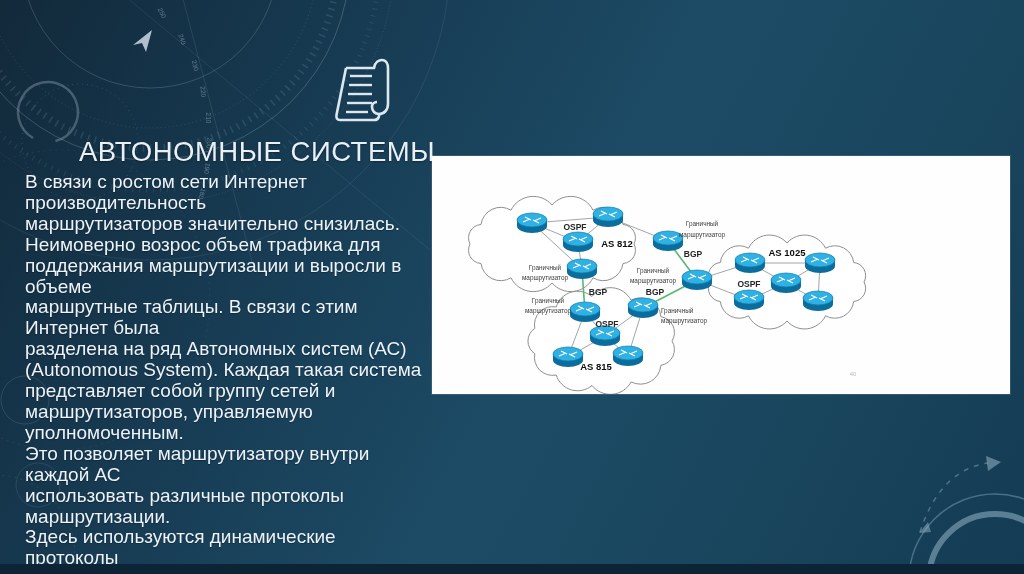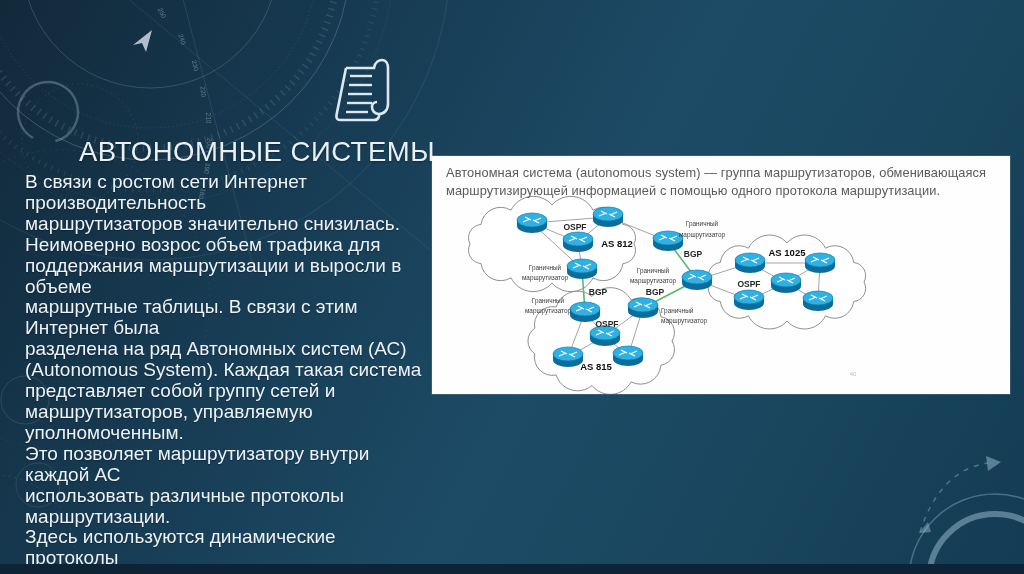--- a/index.html
+++ b/index.html
@@ -108,22 +108,20 @@
 маршрутизаторов, управляемую уполномоченным.
 Это позволяет маршрутизатору внутри каждой АС
 использовать различные протоколы маршрутизации.
 Здесь используются динамические протоколы
 маршрутизации, определяемые как класс ЮР-
 протоколов (IGP – Interior Gateway Protocol –
 внутренний шлюзовой протокол). К этому классу
 относятся протоколы RIP, IS-IS и т.д.</div>
 
 <div class="panel">
-  <div class="caption">Автономная система (autonomous system) — группа маршрутизаторов, обменивающаяся
-маршрутизирующей информацией с помощью одного протокола маршрутизации.</div>
   <svg id="diagram" viewBox="0 0 578 238">
       <path d="M202.0,88.0 A13.4,13.4 0 0 1 191.0,107.5 A19.9,19.9 0 0 1 161.0,121.8 A24.8,24.8 0 0 1 120.0,127.0 A24.8,24.8 0 0 1 79.0,121.8 A19.9,19.9 0 0 1 49.0,107.5 A13.4,13.4 0 0 1 38.0,88.0 A13.4,13.4 0 0 1 49.0,68.5 A19.9,19.9 0 0 1 79.0,54.2 A24.8,24.8 0 0 1 120.0,49.0 A24.8,24.8 0 0 1 161.0,54.2 A19.9,19.9 0 0 1 191.0,68.5 A13.4,13.4 0 0 1 202.0,88.0 Z" fill="#ffffff" stroke="#8f8f8f" stroke-width="1"></path>
       <path d="M240.0,185.0 A16.0,16.0 0 0 1 228.9,209.3 A20.5,20.5 0 0 1 199.1,225.9 A23.5,23.5 0 0 1 160.0,229.5 A22.4,22.4 0 0 1 124.2,219.0 A18.1,18.1 0 0 1 102.8,197.7 A15.2,15.2 0 0 1 102.8,172.3 A18.1,18.1 0 0 1 124.2,151.0 A22.4,22.4 0 0 1 160.0,140.5 A23.5,23.5 0 0 1 199.1,144.1 A20.5,20.5 0 0 1 228.9,160.7 A16.0,16.0 0 0 1 240.0,185.0 Z" fill="#ffffff" stroke="#8f8f8f" stroke-width="1"></path>
       <path d="M432.0,126.0 A13.2,13.2 0 0 1 421.7,145.5 A19.0,19.0 0 0 1 393.5,159.8 A23.3,23.3 0 0 1 355.0,165.0 A23.3,23.3 0 0 1 316.5,159.8 A19.0,19.0 0 0 1 288.3,145.5 A13.2,13.2 0 0 1 278.0,126.0 A13.2,13.2 0 0 1 288.3,106.5 A19.0,19.0 0 0 1 316.5,92.2 A23.3,23.3 0 0 1 355.0,87.0 A23.3,23.3 0 0 1 393.5,92.2 A19.0,19.0 0 0 1 421.7,106.5 A13.2,13.2 0 0 1 432.0,126.0 Z" fill="#ffffff" stroke="#8f8f8f" stroke-width="1"></path>
       <line x1="100" y1="67" x2="176" y2="61" stroke="#9a9a9a" stroke-width="0.9"></line>
       <line x1="100" y1="67" x2="146" y2="86" stroke="#9a9a9a" stroke-width="0.9"></line>
       <line x1="100" y1="67" x2="150" y2="113" stroke="#9a9a9a" stroke-width="0.9"></line>
       <line x1="176" y1="61" x2="146" y2="86" stroke="#9a9a9a" stroke-width="0.9"></line>
       <line x1="146" y1="86" x2="150" y2="113" stroke="#9a9a9a" stroke-width="0.9"></line>
       <line x1="176" y1="61" x2="236" y2="85" stroke="#9a9a9a" stroke-width="0.9"></line>

